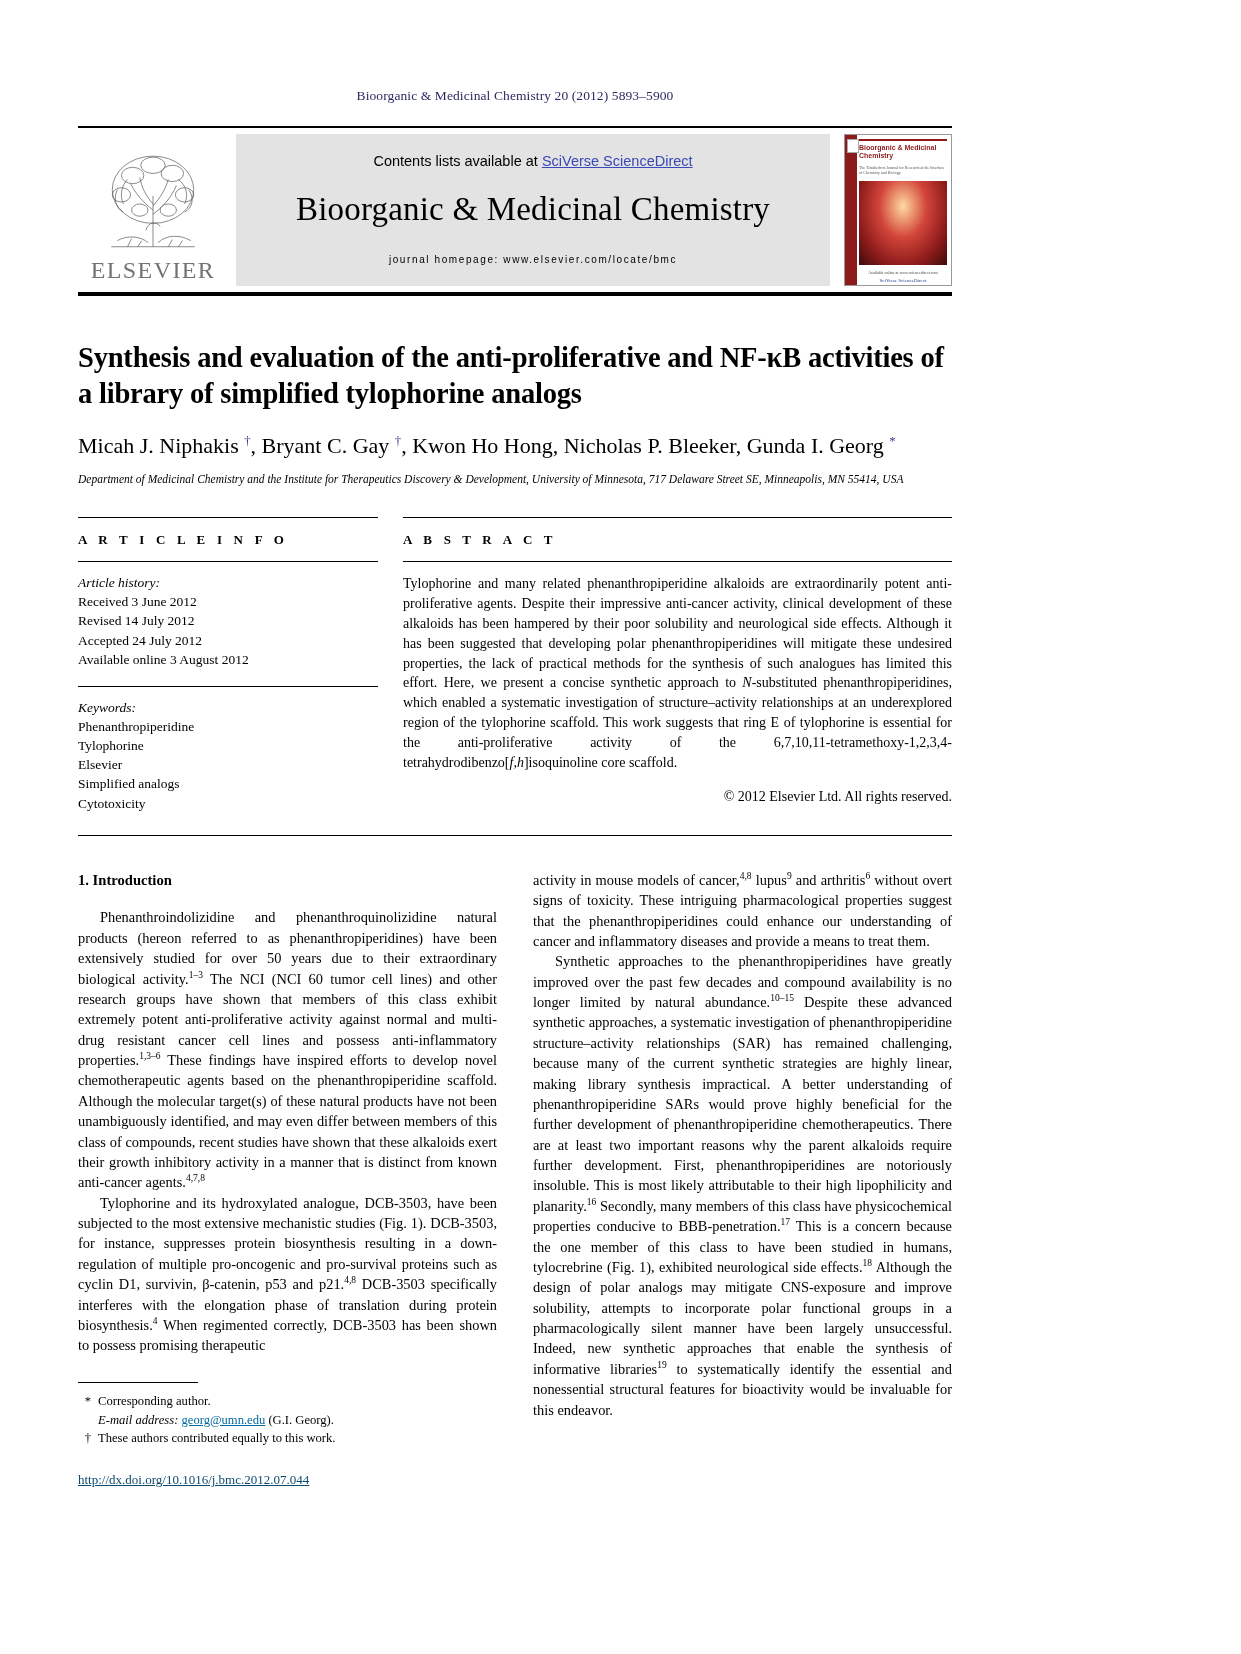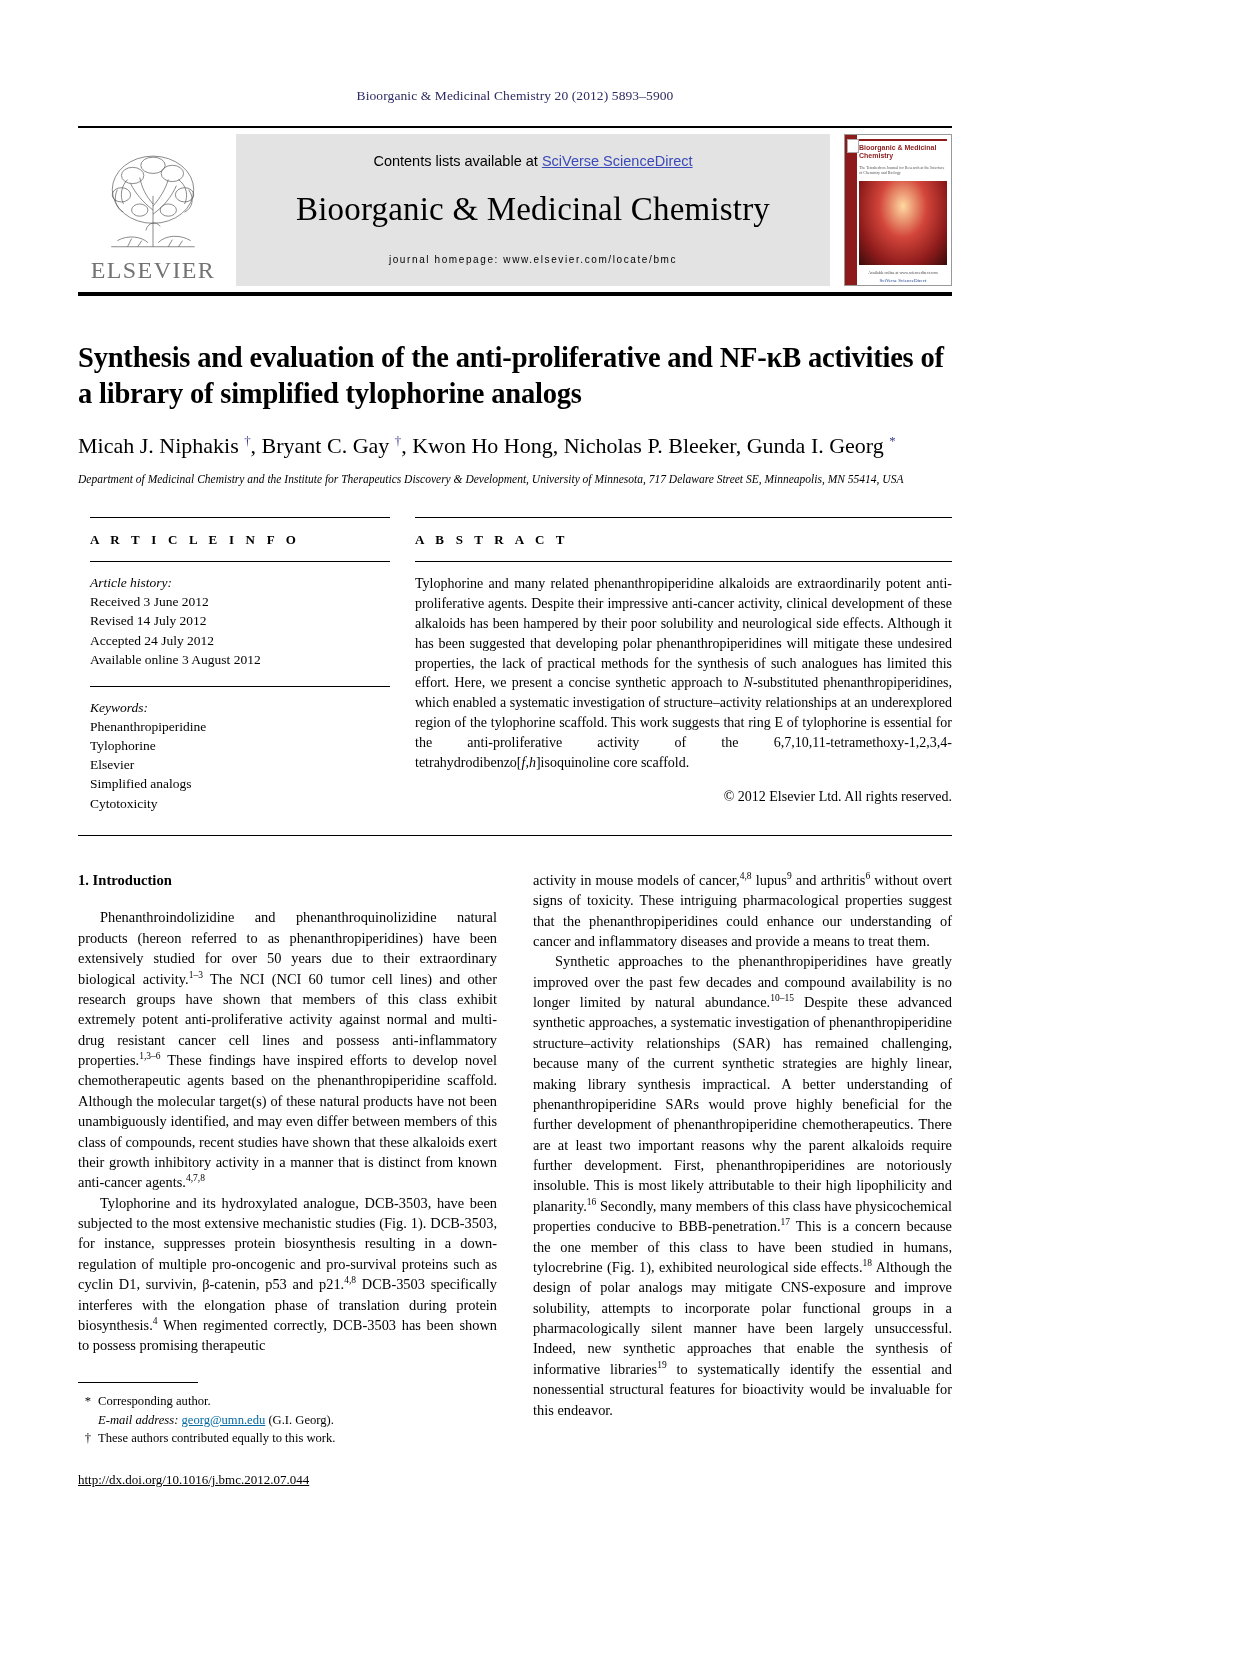--- a/index.html
+++ b/index.html
@@ -76,21 +76,21 @@
   }
   .authors { font-size:22px; margin-top:20px; font-family:Liberation Serif, serif; }
   .authors sup { font-size:.58em; vertical-align:super; color:#3a3a8c; }
   .affiliation {
     font-size:11.5px; font-style:italic; margin-top:12px; line-height:1.4;
     font-family:"Liberation Serif", serif;
   }
 
   
   .info-block { margin:30px 78px 0 78px; display:flex; }
-  .info-col { flex:0 0 300px; width:300px;margin-left:12px; }
+  .info-col { flex:0 0 300px; width:300px; }
   .abstract-col { flex:1 1 auto; margin-left:25px; }
 
   .sec-rule-thick { border-top:1.4px solid #000; }
   .sec-rule-thin { border-top:1px solid #000; }
   .sec-head {
     font-size:13px; font-weight:bold; letter-spacing:4.2px;
     font-family:"Liberation Serif", serif;
     padding:14px 0 13px 0;
   }
   .info-group { padding:11px 0 0 0; font-size:13.5px; line-height:1.42; }
@@ -118,21 +118,21 @@
   
   .footnotes { margin-top:26px; font-size:12.6px; line-height:1.5; }
   .fn-rule { width:120px; border-top:1px solid #000; margin-bottom:9px; }
   .fn-row { display:flex; }
   .fn-mark { width:20px; flex:0 0 20px; text-align:center; }
   .fn-mail { color:#0369a1; }
   .fn-indent { padding-left:20px; }
 
   
   .bottom-matter { margin:22px 78px 0 78px; font-size:13px; line-height:1.5; }
-  .doi-link { color:#000000; }
+  .doi-link { color:#0c4a6e; }
 </style>
 </head>
 <body>
 
 <div class="page">
 
   <div class="running-head">Bioorganic &amp; Medicinal Chemistry 20 (2012) 5893–5900</div>
 
   <div class="masthead">
     <div class="masthead-rule-top"></div>

